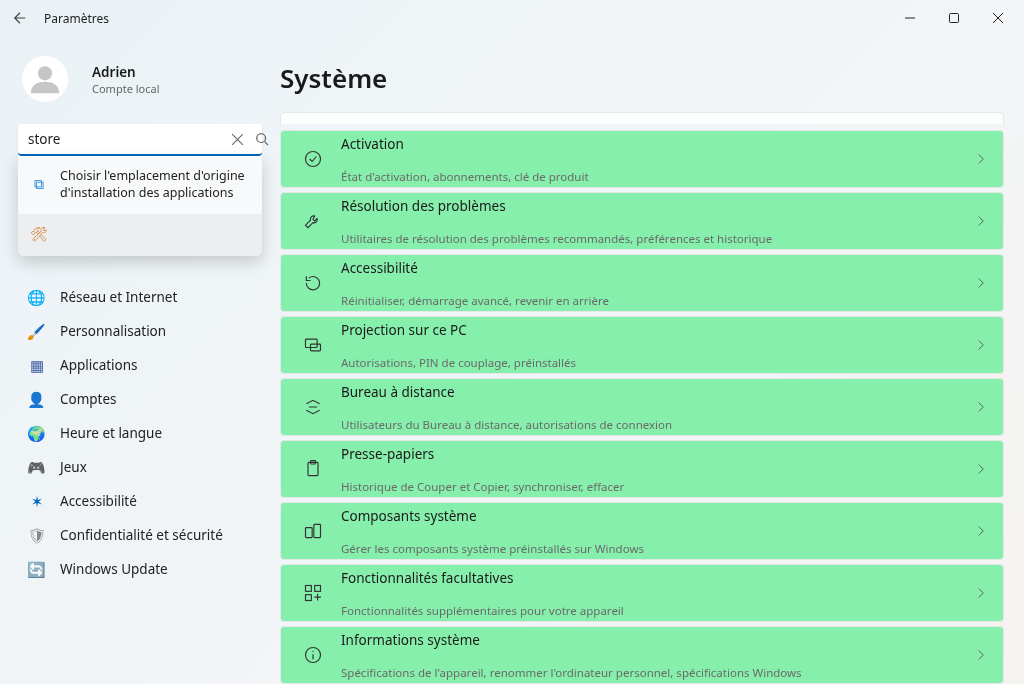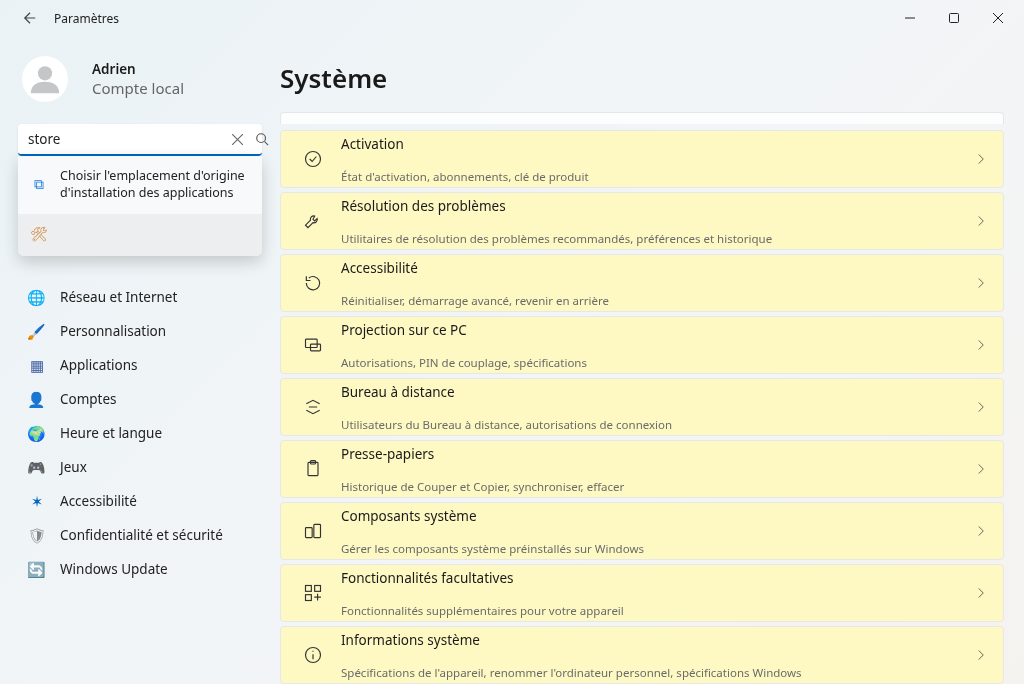--- a/index.html
+++ b/index.html
@@ -1,54 +1,54 @@
 <!DOCTYPE html>
 <html><head>
 <meta charset="utf-8">
 <style>
   * { box-sizing: border-box; margin: 0; padding: 0; font-family: "Segoe UI", system-ui, sans-serif; }
   body { width: 1024px; height: 684px; background: linear-gradient(135deg, #eaf2f5 0%, #f2f5f8 50%, #f5f3f0 100%); overflow: hidden; border-radius: 8px; }
 
   
-  .titlebar { display: flex; align-items: center; height: 36px; padding: 0 4px 0 18px; }
+  .titlebar { display: flex; align-items: center; height: 36px; padding: 0 4px 0 8px; }
   .titlebar .back { width: 24px; height: 24px; display: flex; align-items: center; justify-content: center; color: #444; font-size: 15px; }
   .titlebar .title { margin-left: 12px; font-size: 12px; color: #222; }
   .titlebar .spacer { flex: 1; }
   .titlebar .winbtn { width: 44px; height: 32px; display: flex; align-items: center; justify-content: center; color: #222; }
   .titlebar .winbtn svg { display: block; }
 
   .content { display: flex; height: calc(684px - 36px); }
 
   
   .sidebar { width: 270px; padding: 10px 8px 0 18px; position: relative; }
   .user { display: flex; align-items: center; gap: 24px; margin: 10px 0 22px 4px; }
   .avatar { width: 46px; height: 46px; border-radius: 50%; background: #fff; display: flex; align-items: center; justify-content: center; }
   .avatar svg { }
   .user .name { font-size: 13.5px; font-weight: 600; color: #1a1a1a; }
-  .user .acct { font-size: 15px; color: #666; }
+  .user .acct { font-size: 11px; color: #666; }
 
   .searchbox { position: relative; display: flex; align-items: center; background: #fff; border-radius: 4px; height: 32px; border-bottom: 2px solid #0067c0; box-shadow: 0 1px 3px rgba(0,0,0,0.08); padding: 0 14px 0 10px; }
   .searchbox input { border: none; outline: none; font-size: 13.5px; flex: 1; background: transparent; color: #222; }
   .searchbox .sicon { color: #555; padding: 0 6px; display: flex; align-items: center; }
   .sicon svg { display: block; }
 
   .suggestions { position: absolute; top: 32px; left: 0; right: 0; background: #f7f9fa; border-radius: 0 0 6px 6px; box-shadow: 0 6px 16px rgba(0,0,0,0.18); overflow: hidden; z-index: 10; }
   .sugg-item { display: flex; align-items: center; gap: 12px; padding: 12px 12px; font-size: 12.5px; color: #222; line-height: 1.35; }
   .sugg-item.hover { background: #eceef0; }
   .sugg-item .sugg-icon { width: 18px; height: 18px; flex-shrink: 0; display: flex; align-items: center; justify-content: center; font-size: 14px; }
 
   .nav { margin-top: 124px; }
   .nav-item { display: flex; align-items: center; gap: 14px; height: 34px; padding: 0 10px; font-size: 13.5px; color: #222; border-radius: 4px; }
   .nav-icon { width: 18px; display: flex; align-items: center; justify-content: center; font-size: 15px; }
 
   
   .main { flex: 1; padding: 10px 20px 0 10px; overflow: hidden; }
   .main h1 { font-size: 26px; font-weight: 600; color: #1a1a1a; margin: 14px 0 16px 0; }
   .cards-stub { height: 12px; background: #fcfdfd; border: 1px solid #e6e7e8; border-bottom: none; border-radius: 4px 4px 0 0; margin-bottom: 6px; }
-  .card { display: flex; align-items: center; background: #fef9c3; border: 1px solid #e6e7e8; border-radius: 4px; height: 58px; padding: 0 16px; margin-bottom: 4px; }
+  .card { display: flex; align-items: center; background: #86efac; border: 1px solid #e6e7e8; border-radius: 4px; height: 58px; padding: 0 16px; margin-bottom: 4px; }
   .card-icon { width: 32px; display: flex; align-items: center; justify-content: center; color: #333; }
   .card-text { flex: 1; margin-left: 12px; }
   .card-title { font-size: 13.5px; color: #1a1a1a; }
   .card-sub { font-size: 11.5px; color: #6a6a6a; margin-top: 16px; }
   .chev { color: #555; }
   .chev svg { display:block; }
 </style>
 </head>
 <body>
 
@@ -215,21 +215,21 @@
 
     <div class="card">
       <span class="card-icon">
           <svg width="20" height="20" viewBox="0 0 24 24" fill="none" stroke="#333" stroke-width="1.4">
             <rect x="3" y="5" width="14" height="10" rx="1"></rect>
             <rect x="9" y="11" width="12" height="8" rx="1"></rect>
           </svg>
         </span>
       <div class="card-text">
           <div class="card-title">Projection sur ce PC</div>
-          <div class="card-sub">Autorisations, PIN de couplage, spécifications</div>
+          <div class="card-sub">Autorisations, PIN de couplage, préinstallés</div>
         </div>
       <span class="chev">
           <svg width="12" height="12" viewBox="0 0 10 16" fill="none" stroke="currentColor" stroke-width="1.2">
             <path d="M2 2 L8 8 L2 14"></path>
           </svg>
         </span>
     </div>
 
     <div class="card">
       <span class="card-icon">

